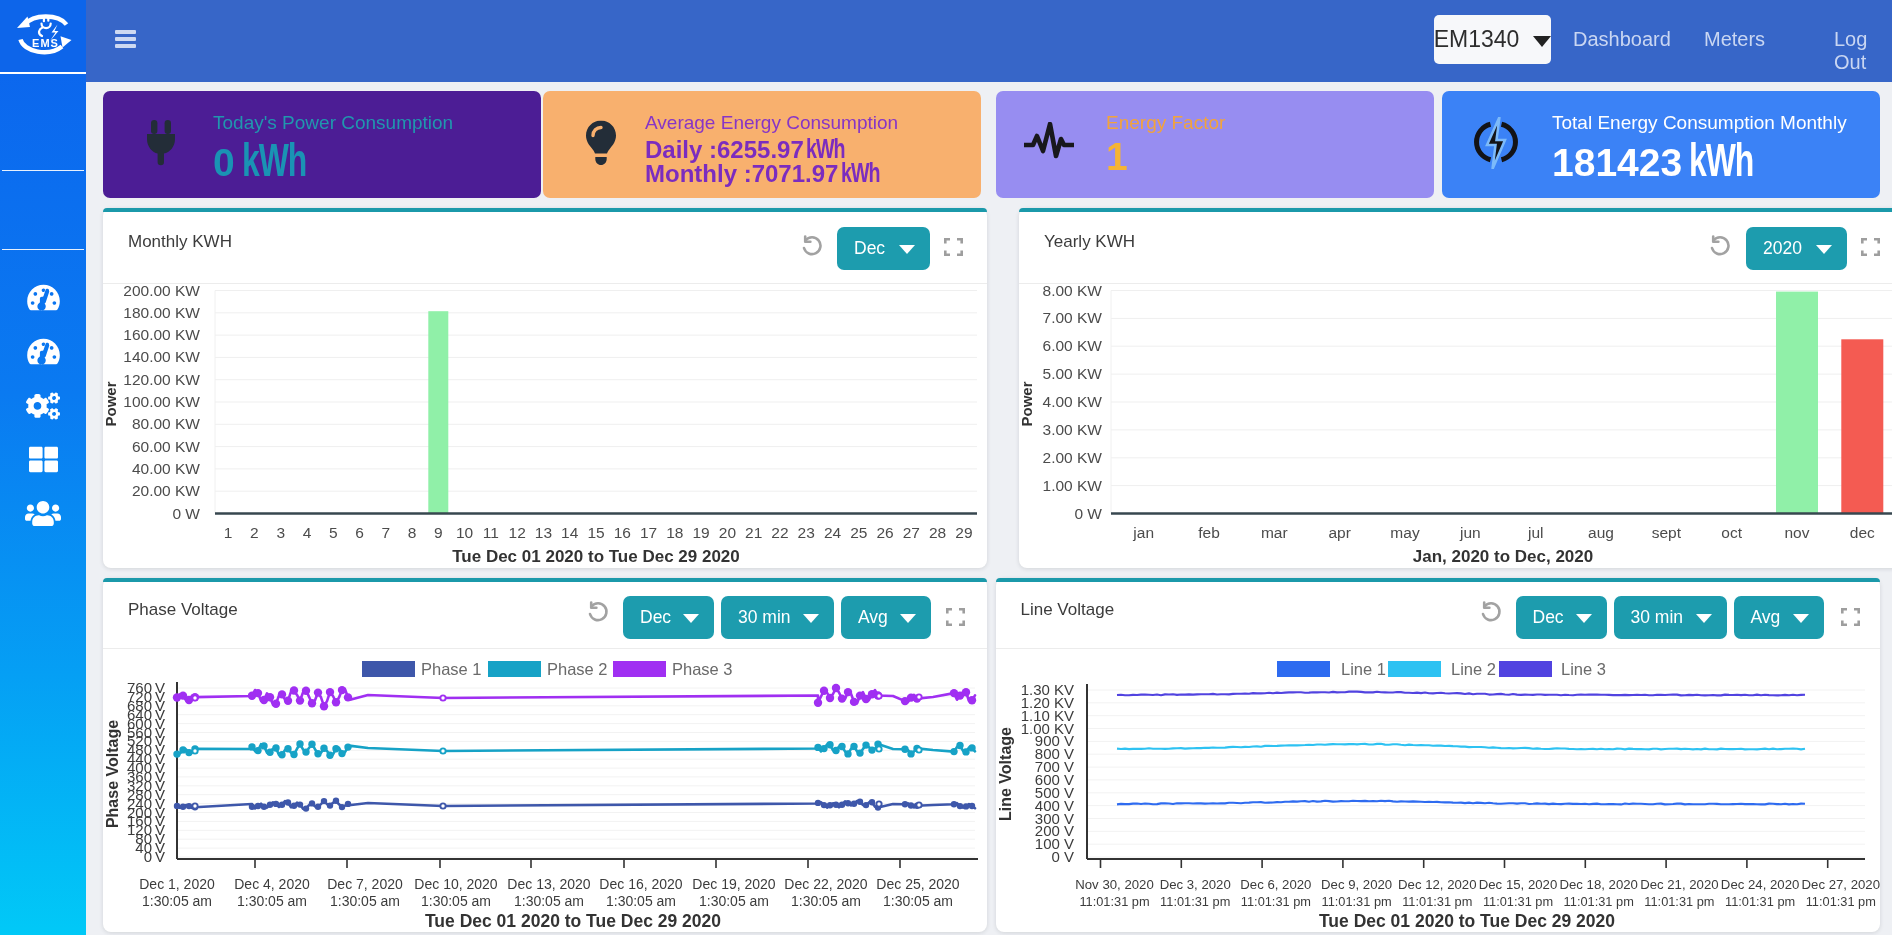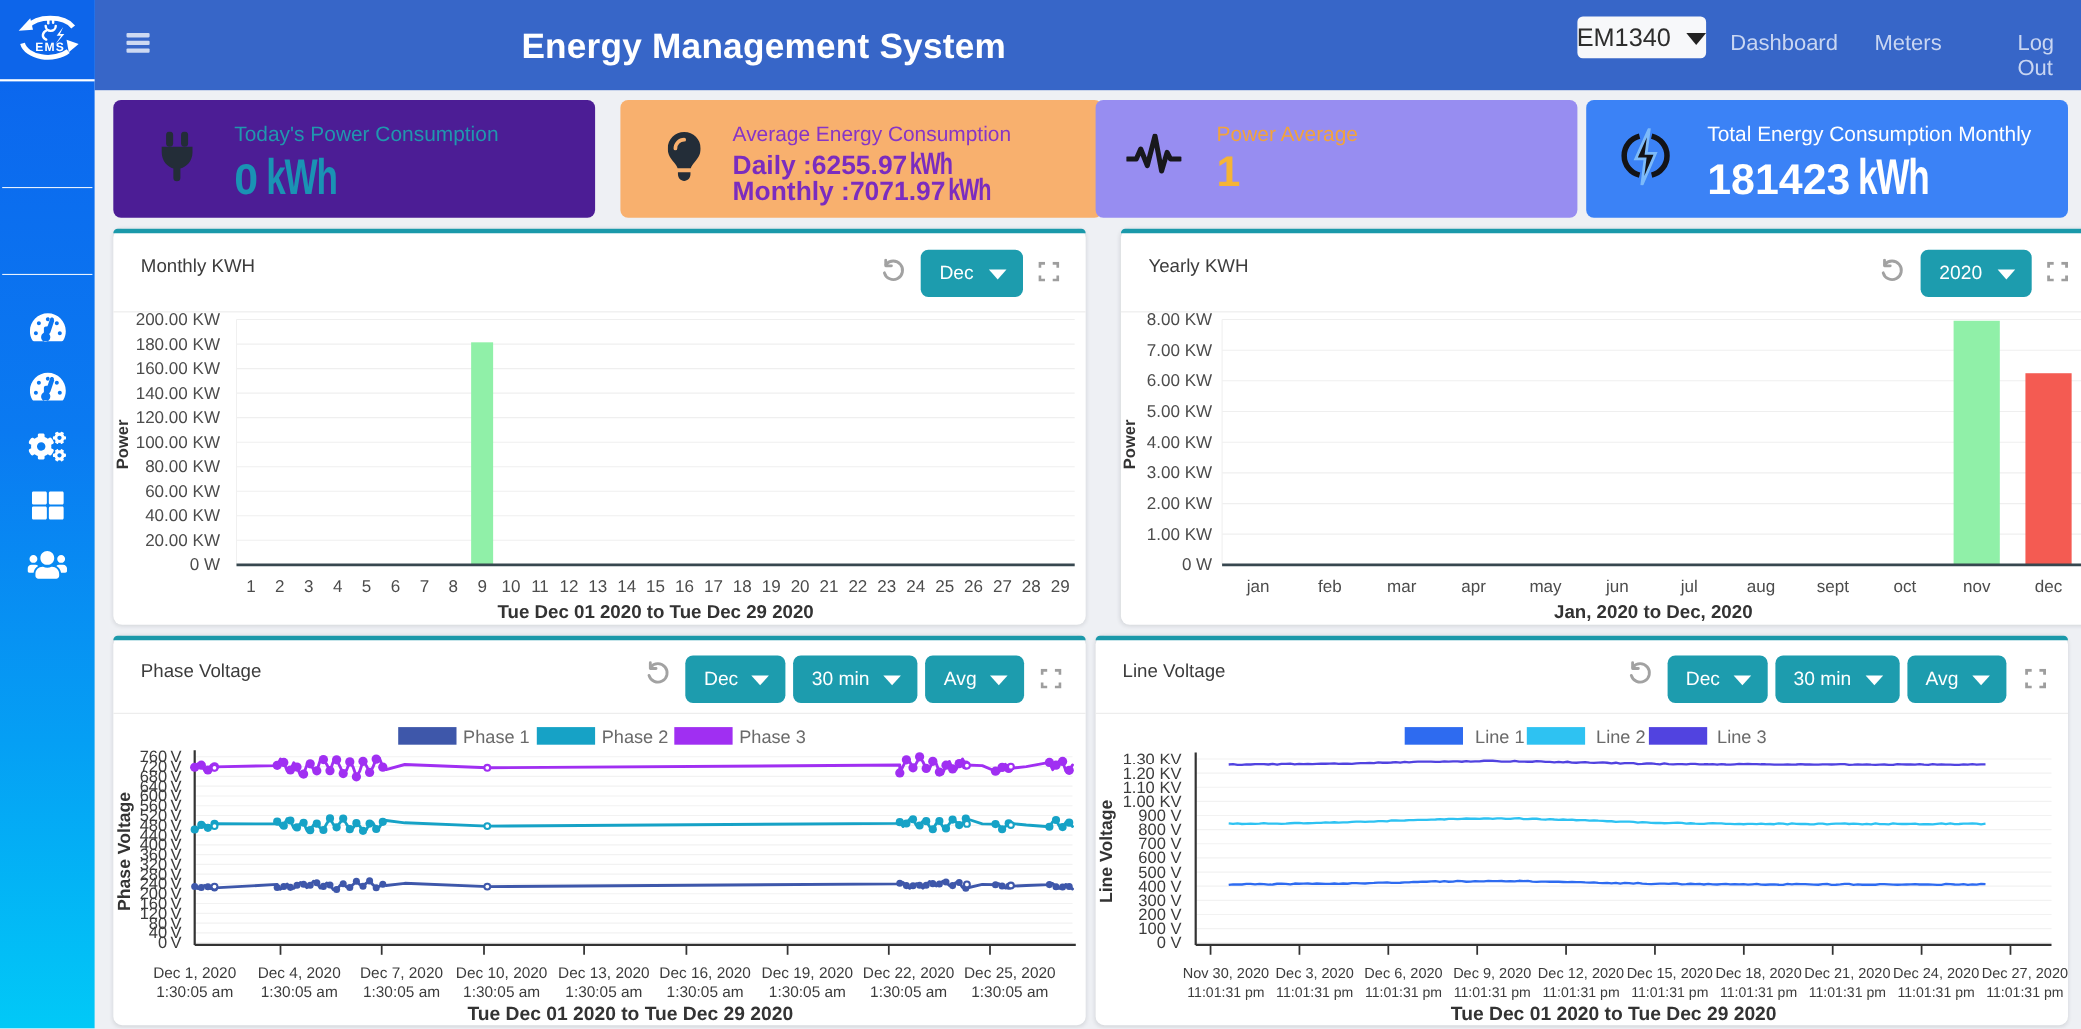--- a/index.html
+++ b/index.html
@@ -4,21 +4,21 @@
 *{margin:0;padding:0;box-sizing:border-box}
 body{width:1892px;height:935px;overflow:hidden;background:#eef0f4;font-family:"Liberation Sans",sans-serif;position:relative}
 .sidebar{position:absolute;left:0;top:0;width:86px;height:935px;background:linear-gradient(180deg,#0c63ed 0%,#0a7af1 42%,#059ff4 72%,#01c9f7 100%);z-index:5}
 .logo{position:absolute;left:0;top:0;width:86px;height:74px;background:#0d65ea;border-bottom:2px solid #fff;display:flex;align-items:center;justify-content:center}
 .sline{position:absolute;left:2px;width:82px;height:1px;background:rgba(255,255,255,.9)}
 .sicon{position:absolute;left:0;width:86px;text-align:center}
 .header{position:absolute;left:86px;top:0;width:1806px;height:82px;background:#3766c8}
 .htitle{position:absolute;left:388px;top:24px;font-size:32px;font-weight:bold;color:#fff;letter-spacing:.2px}
 .burger{position:absolute;left:29px;top:30px;width:21px;height:19px}
 .burger div{height:3.6px;background:#cdd9f2;margin-bottom:3.6px;border-radius:1px}
-.hsel{position:absolute;left:1348px;top:15px;width:117px;height:38px;background:#f7f8fa;border-radius:5px;display:flex;align-items:center;justify-content:flex-end;font-size:23px;color:#2d2d2d}
+.hsel{position:absolute;left:1348px;top:15px;width:117px;height:49px;background:#f7f8fa;border-radius:5px;display:flex;align-items:center;justify-content:center;font-size:23px;color:#2d2d2d}
 .hsel .car{width:0;height:0;border-left:9px solid transparent;border-right:9px solid transparent;border-top:11px solid #222;margin-left:14px;margin-top:3px}
 .hnav{position:absolute;top:28px;font-size:20px;color:#c9d6f2}
 .cards{position:absolute;top:91px;left:103px}
 .card{position:absolute;top:0;height:107px;width:437.5px;border-radius:7px}
 .card .ic{position:absolute;left:40px;top:50%;transform:translateY(-50%)}
 .card .tt{position:absolute;left:110px;top:21px;font-size:19px;white-space:nowrap}
 .card .v1{position:absolute;left:110px;top:44px;font-size:39px;font-weight:bold;white-space:nowrap}
 .kwh{display:inline-block;transform:scaleX(.7);transform-origin:left bottom;letter-spacing:-1.5px;margin-left:-4px;font-size:1.17em}
 .card .l1{position:absolute;left:102px;top:42px;font-size:24px;font-weight:bold;white-space:nowrap}
 .card .l2{position:absolute;left:102px;top:66px;font-size:24px;font-weight:bold;white-space:nowrap}
@@ -65,55 +65,54 @@
     <div class="sicon" style="top:499px"><svg width="36" height="29" viewBox="0 0 640 512" fill="#fff">
         <path d="M96 224c35.3 0 64-28.7 64-64s-28.7-64-64-64-64 28.7-64 64 28.7 64 64 64zm448 0c35.3 0 64-28.7 64-64s-28.7-64-64-64-64 28.7-64 64 28.7 64 64 64zm32 32h-64c-17.6 0-33.5 7.1-45.1 18.6 40.3 22.1 68.9 62 75.1 109.4h66c17.7 0 32-14.3 32-32v-32c0-35.3-28.7-64-64-64zm-256 0c61.9 0 112-50.1 112-112S381.9 32 320 32 208 82.1 208 144s50.1 112 112 112zm76.8 32h-8.3c-20.8 10-43.9 16-68.5 16s-47.6-6-68.5-16h-8.3C179.6 288 128 339.6 128 403.2V432c0 26.5 21.5 48 48 48h288c26.5 0 48-21.5 48-48v-28.8c0-63.6-51.6-115.2-115.2-115.2zm-223.7-13.4C161.5 263.1 145.6 256 128 256H64c-35.3 0-64 28.7-64 64v32c0 17.7 14.3 32 32 32h65.9c6.3-47.4 34.9-87.3 75.2-109.4z"></path>
       </svg></div>
   </div>
 <div class="header">
 <div class="burger">
       <div></div>
       <div></div>
       <div></div>
     </div>
-<div class="htitle">Energy Management System</div>
 <div class="hsel">EM1340<span class="car"></span></div>
 <div class="hnav" style="left:1487px">Dashboard</div>
 <div class="hnav" style="left:1618px">Meters</div>
 <div class="hnav" style="left:1748px">Log Out</div>
 </div>
 <div class="cards">
     <div class="card" style="left:0;background:#4c1d95">
 <span class="ic" style="left:41px"><svg width="34" height="46" viewBox="0 0 34 46">
           <g fill="#232d38">
             <rect x="7" y="0" width="6.4" height="14" rx="3.2"></rect>
             <rect x="20.6" y="0" width="6.4" height="14" rx="3.2"></rect>
             <path d="M3 14 h28 v5 c0 8-5.5 13.5-11 14.6 V42 a3.2 3.2 0 0 1 -6.4 0 V33.6 C8.5 32.5 3 27 3 19 z"></path>
           </g>
         </svg></span>
 <div class="tt" style="color:#2097ae">Today's Power Consumption</div>
 <div class="v1" style="color:#1a93b4">0 <span class="kwh">kWh</span></div>
     </div>
-    <div class="card" style="left:461px;background:#f8b06e">
+    <div class="card" style="left:440px;background:#f8b06e">
 <span class="ic" style="left:43px"><svg width="30" height="45" viewBox="0 0 30 45">
           <g fill="#232d38">
             <path d="M15 0 C6.7 0 0 6.7 0 15 c0 5.6 3 9.3 5.6 12.6 1.5 1.9 2.9 3.8 3.4 5.4 h12 c.5-1.6 1.9-3.5 3.4-5.4 C27 24.3 30 20.6 30 15 30 6.7 23.3 0 15 0 z"></path>
             <path d="M9.3 36.5 h11.4 v2 c0 3.4-2.5 6-5.7 6 s-5.7-2.6-5.7-6 z"></path>
           </g>
           <path d="M7 15 C7 10.5 10.5 7 15 7" stroke="#f8b06e" stroke-width="3.4" fill="none" stroke-linecap="round"></path>
         </svg></span>
 <div class="tt" style="color:#8735c6;left:102px">Average Energy Consumption</div>
 <div class="l1" style="color:#7b2cbf">Daily :6255.97 <span class="kwh">kWh</span></div>
 <div class="l2" style="color:#7b2cbf">Monthly :7071.97 <span class="kwh">kWh</span></div>
     </div>
     <div class="card" style="left:893px;background:#978df1">
 <span class="ic" style="left:28px"><svg width="50" height="42" viewBox="0 0 50 42">
           <path d="M1 23 h8 l4 -9 6 15 7 -27 6 32 5 -17 3 6 h9" fill="none" stroke="#18181c" stroke-width="4.6" stroke-linejoin="round" stroke-linecap="round"></path>
         </svg></span>
-<div class="tt" style="color:#f2a33c">Power Average</div>
+<div class="tt" style="color:#f2a33c">Energy Factor</div>
 <div class="v1" style="color:#f5b435">1</div>
     </div>
     <div class="card" style="left:1339px;background:#3b82f6">
 <span class="ic" style="left:31px"><svg width="46" height="52" viewBox="0 0 46 52">
           <g stroke="#131316" stroke-width="5" fill="none">
             <path d="M17.5 7.3 A 18.2 18.2 0 0 0 17.5 42.7"></path>
             <path d="M28.5 7.3 A 18.2 18.2 0 0 1 28.5 42.7"></path>
           </g>
           <path d="M26.5 0 L14 28 h8.5 L19.5 52 32 23 h-8.5 z" fill="#131316" stroke="#7cbafa" stroke-width="2.5"></path>
         </svg></span>

